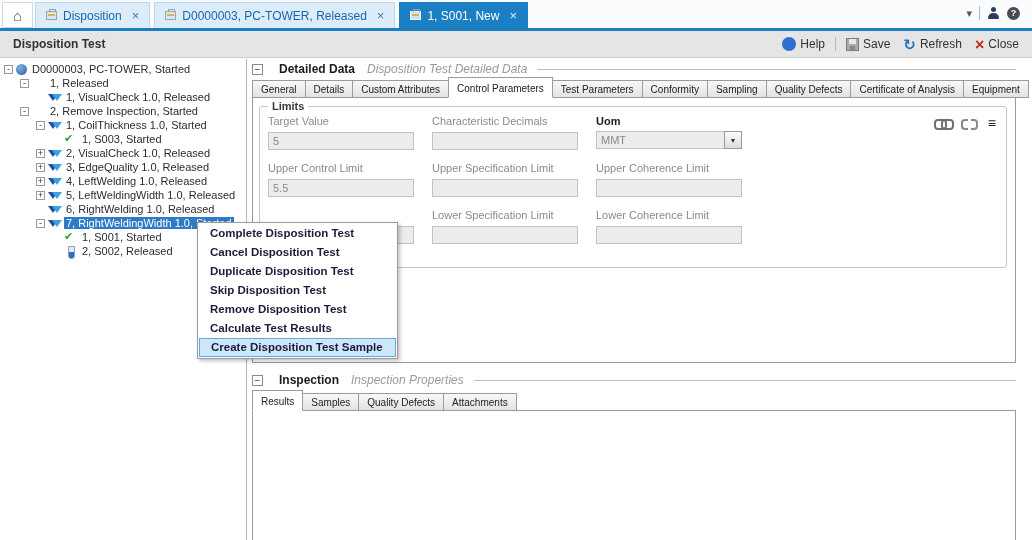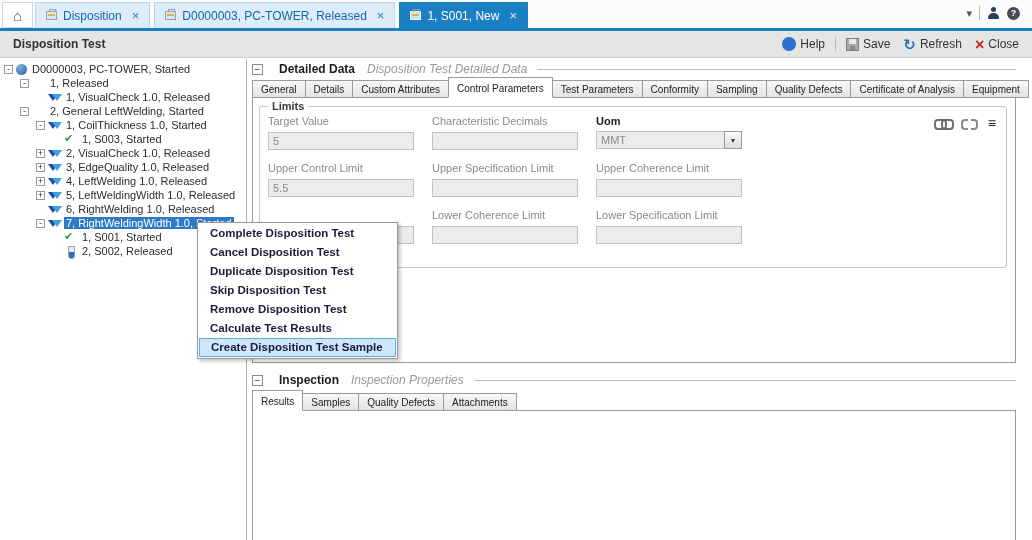--- a/index.html
+++ b/index.html
@@ -206,21 +206,21 @@
           <span class="tree-label">1, Released</span>
         </div>
         <div class="tree-row" style="padding-left: 36px;">
           <span class="expander-spacer"></span>
           <span class="tree-icon icon-test"></span>
           <span class="tree-label">1, VisualCheck 1.0, Released</span>
         </div>
         <div class="tree-row" style="padding-left: 20px;">
           <span class="expander">-</span>
           <span class="tree-icon icon-inspection-group"></span>
-          <span class="tree-label">2, General LeftWelding, Started</span>
+          <span class="tree-label">2, Remove Inspection, Started</span>
         </div>
         <div class="tree-row" style="padding-left: 36px;">
           <span class="expander">-</span>
           <span class="tree-icon icon-test"></span>
           <span class="tree-label">1, CoilThickness 1.0, Started</span>
         </div>
         <div class="tree-row" style="padding-left: 52px;">
           <span class="expander-spacer"></span>
           <span class="tree-icon icon-sample-started"></span>
           <span class="tree-label">1, S003, Started</span>
@@ -310,22 +310,22 @@
                 </div>
               </div>
             </div>
             <div class="frow">
               <div class="fcell"><div class="flabel">Upper Control Limit</div><input class="finput" disabled="" value="5.5" style=""></div>
               <div class="fcell"><div class="flabel">Upper Specification Limit</div><input class="finput" disabled="" style=""></div>
               <div class="fcell"><div class="flabel">Upper Coherence Limit</div><input class="finput" disabled="" style=""></div>
             </div>
             <div class="frow">
               <div class="fcell"><div class="flabel"></div><input class="finput" disabled="" style=""></div>
+              <div class="fcell"><div class="flabel">Lower Specification Limit</div><input class="finput" disabled="" style=""></div>
               <div class="fcell"><div class="flabel">Lower Coherence Limit</div><input class="finput" disabled="" style=""></div>
-              <div class="fcell"><div class="flabel">Lower Specification Limit</div><input class="finput" disabled="" style=""></div>
             </div>
           </div>
       </div>
     </div>
 
     <div id="insp-header" class="section-header">
       <span class="collapse-box">−</span>
       <span class="sec-title">Inspection</span>
       <span class="sec-subtitle">Inspection Properties</span>
       <span class="sec-line"></span>

